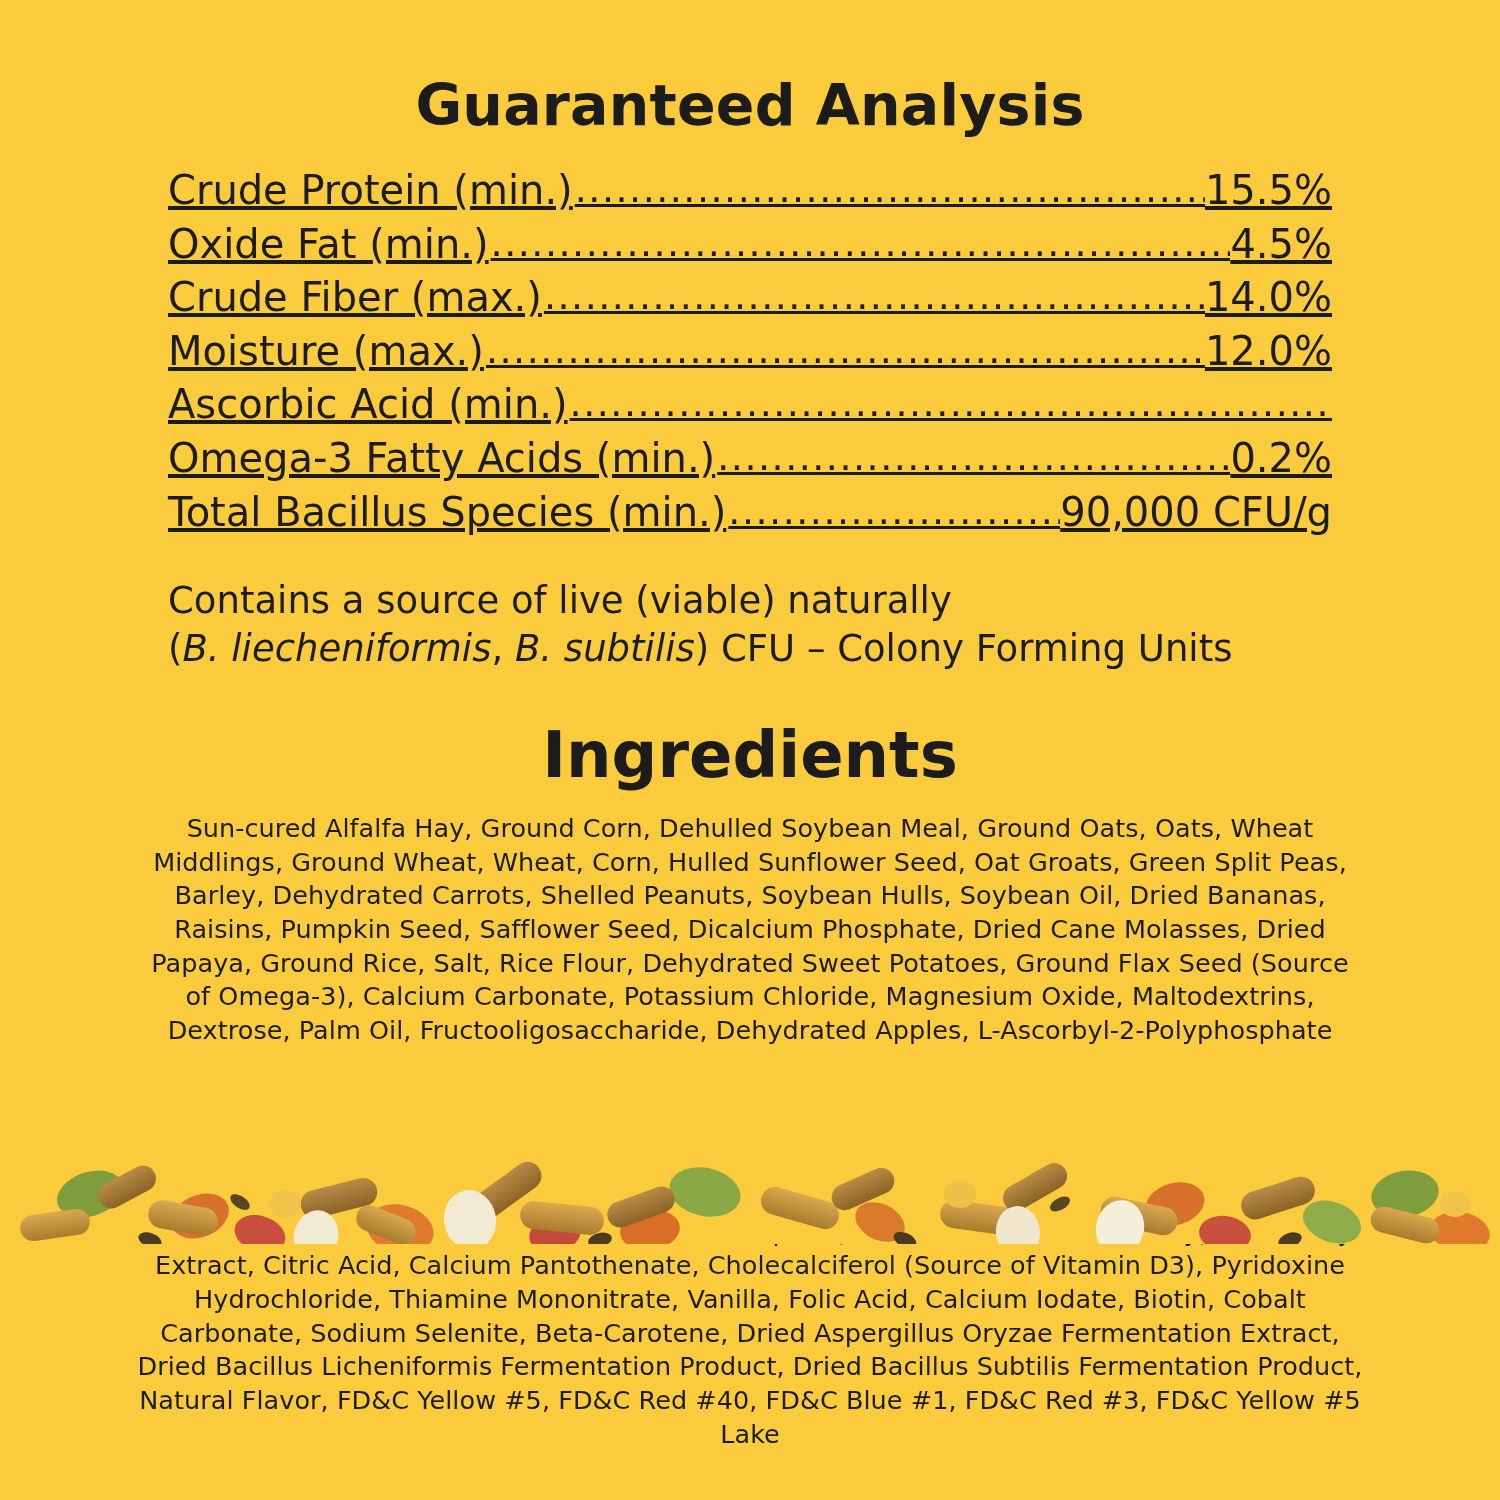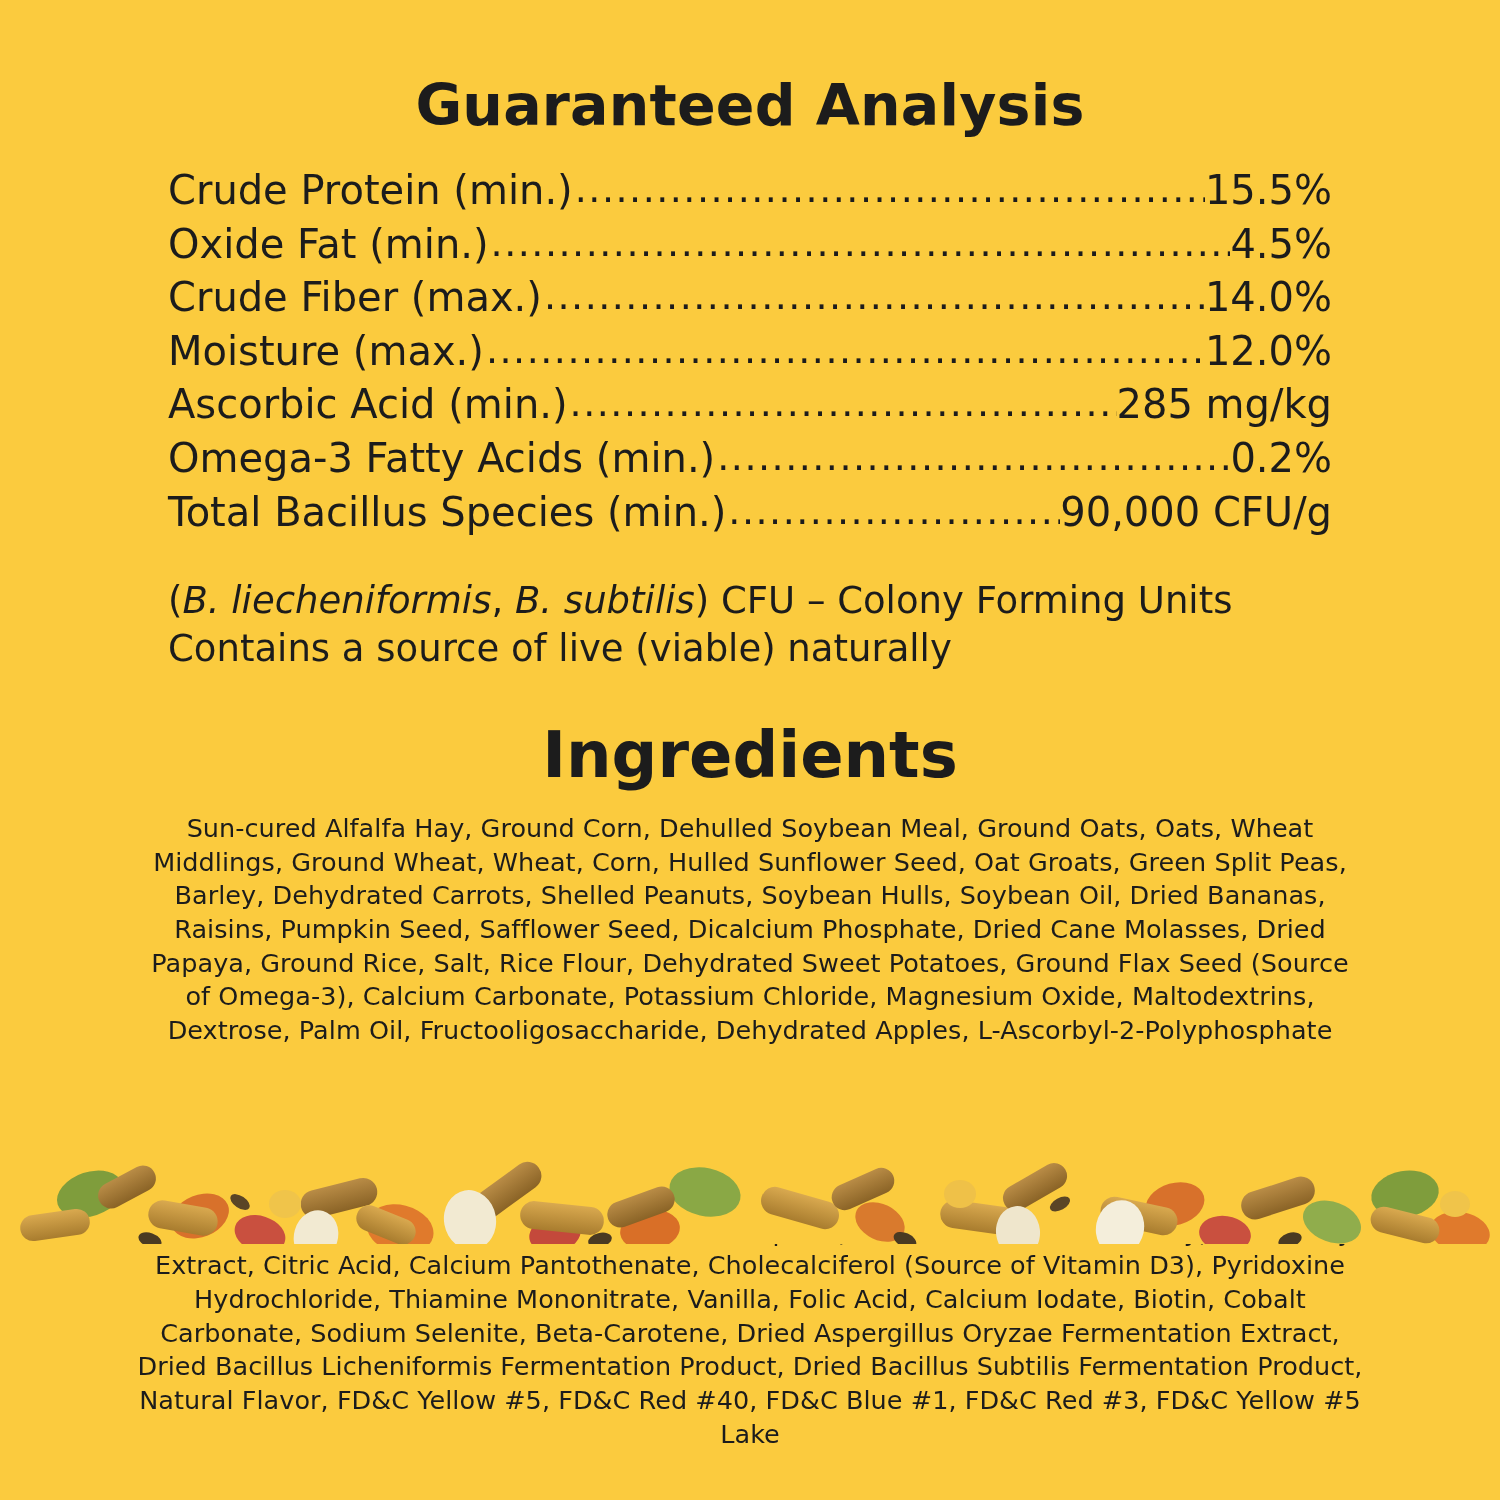--- a/index.html
+++ b/index.html
@@ -40,20 +40,21 @@
     padding: 0 168px 0 168px;
   }
 
   .ga-row {
     display: flex;
     align-items: baseline;
     font-size: 40px;
     line-height: 1.34;
     color: #1c1c1c;
     white-space: nowrap;
+    text-decoration: underline;
   }
   .ga-label {
     flex: 0 0 auto;
   }
   .ga-dots {
     flex: 1 1 auto;
     overflow: hidden;
     white-space: nowrap;
     letter-spacing: 1.5px;
     font-size: 38px;
@@ -139,40 +140,39 @@
 
     <div class="ga-row">
       <span class="ga-label">Moisture (max.)</span>
       <span class="ga-dots">..................................................................</span>
       <span class="ga-value">12.0%</span>
     </div>
 
     <div class="ga-row">
       <span class="ga-label">Ascorbic Acid (min.)</span>
       <span class="ga-dots">..................................................................</span>
-      <span class="ga-value">285 mg/kg</span>
     </div>
 
     <div class="ga-row">
       <span class="ga-label">Omega-3 Fatty Acids (min.)</span>
       <span class="ga-dots">..................................................................</span>
       <span class="ga-value">0.2%</span>
     </div>
 
     <div class="ga-row">
       <span class="ga-label">Total Bacillus Species (min.)</span>
       <span class="ga-dots">..................................................................</span>
       <span class="ga-value">90,000 CFU/g</span>
     </div>
 
   </div>
 
   <div class="note">
+    <span class="note-line">Contains a source of live (viable) naturally</span>
     <span class="note-line"><span>(</span><span class="ital">B. liecheniformis</span><span>, </span><span class="ital">B. subtilis</span><span>) CFU – Colony Forming Units</span></span>
-    <span class="note-line">Contains a source of live (viable) naturally</span>
   </div>
 
   <h2 class="ing-title">Ingredients</h2>
 
   <p class="ing-body">Sun-cured Alfalfa Hay, Ground Corn, Dehulled Soybean Meal, Ground Oats, Oats, Wheat Middlings, Ground Wheat, Wheat, Corn, Hulled Sunflower Seed, Oat Groats, Green Split Peas, Barley, Dehydrated Carrots, Shelled Peanuts, Soybean Hulls, Soybean Oil, Dried Bananas, Raisins, Pumpkin Seed, Safflower Seed, Dicalcium Phosphate, Dried Cane Molasses, Dried Papaya, Ground Rice, Salt, Rice Flour, Dehydrated Sweet Potatoes, Ground Flax Seed (Source of Omega-3), Calcium Carbonate, Potassium Chloride, Magnesium Oxide, Maltodextrins, Dextrose, Palm Oil, Fructooligosaccharide, Dehydrated Apples, L-Ascorbyl-2-Polyphosphate (Source of Vitamin C), DL-Methionine, Hydrogenated Palm Oil, Yeast Extract, Brewers Dried Yeast, Wheat Germ Meal, Vitamin A Supplement, Choline Chloride, L-Lysine, Dried Reduced Lactose Whey, Nonfat Yogurt Powder, Yucca Schidigera Extract, Mixed Tocopherols (Preservative), Sesame Seed, Ferrous Sulfate, Vitamin E Supplement, Vitamin B12 Supplement, Riboflavin Supplement, Titanium Dioxide (Color), Manganous Oxide, Zinc Oxide, Copper Sulfate, Niacin, Menadione Sodium Bisulfite Complex (Source of Vitamin K activity), Rosemary Extract, Citric Acid, Calcium Pantothenate, Cholecalciferol (Source of Vitamin D3), Pyridoxine Hydrochloride, Thiamine Mononitrate, Vanilla, Folic Acid, Calcium Iodate, Biotin, Cobalt Carbonate, Sodium Selenite, Beta-Carotene, Dried Aspergillus Oryzae Fermentation Extract, Dried Bacillus Licheniformis Fermentation Product, Dried Bacillus Subtilis Fermentation Product, Natural Flavor, FD&amp;C Yellow #5, FD&amp;C Red #40, FD&amp;C Blue #1, FD&amp;C Red #3, FD&amp;C Yellow #5 Lake</p>
 
   <div class="food-band">
     <svg width="1500" height="200" viewBox="0 0 1500 200" xmlns="http://www.w3.org/2000/svg">
       <defs>
         <linearGradient id="g1" x1="0" y1="0" x2="0" y2="1">

